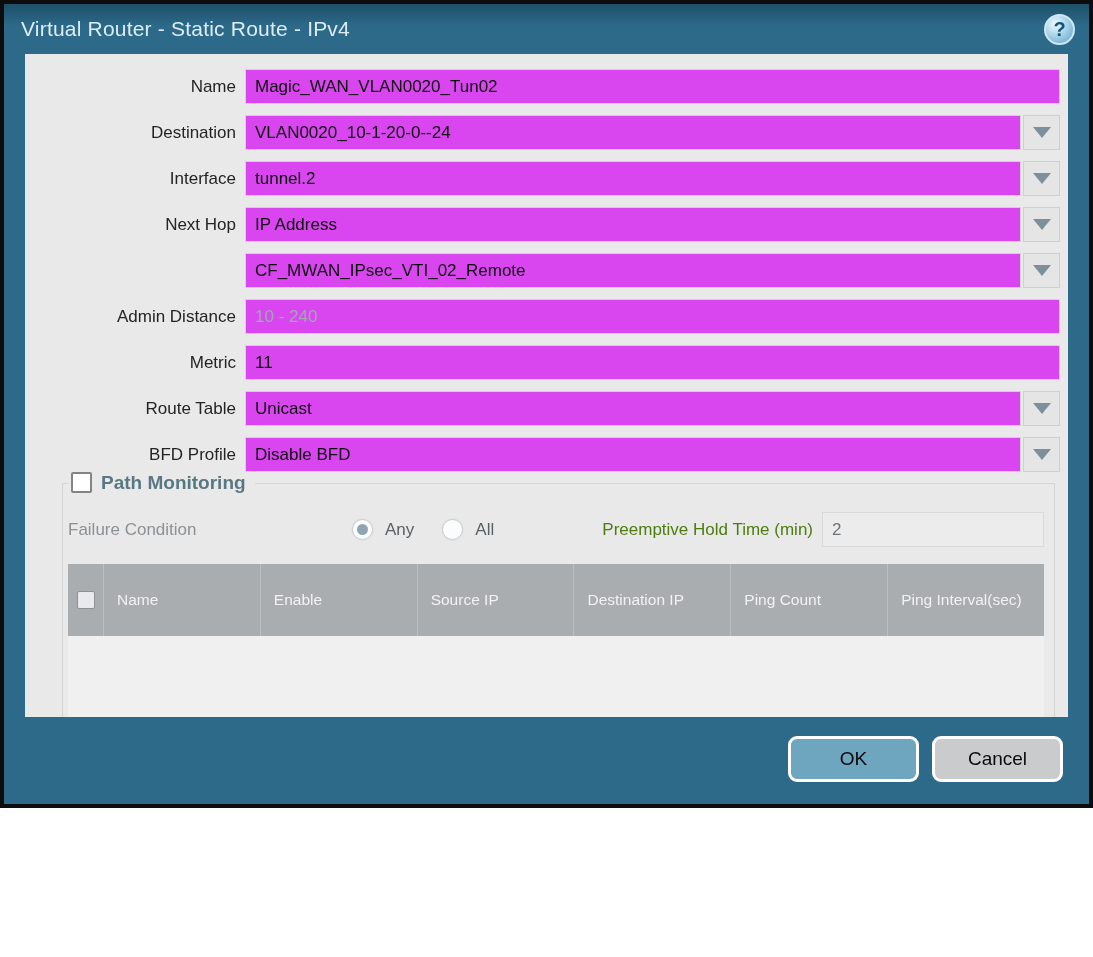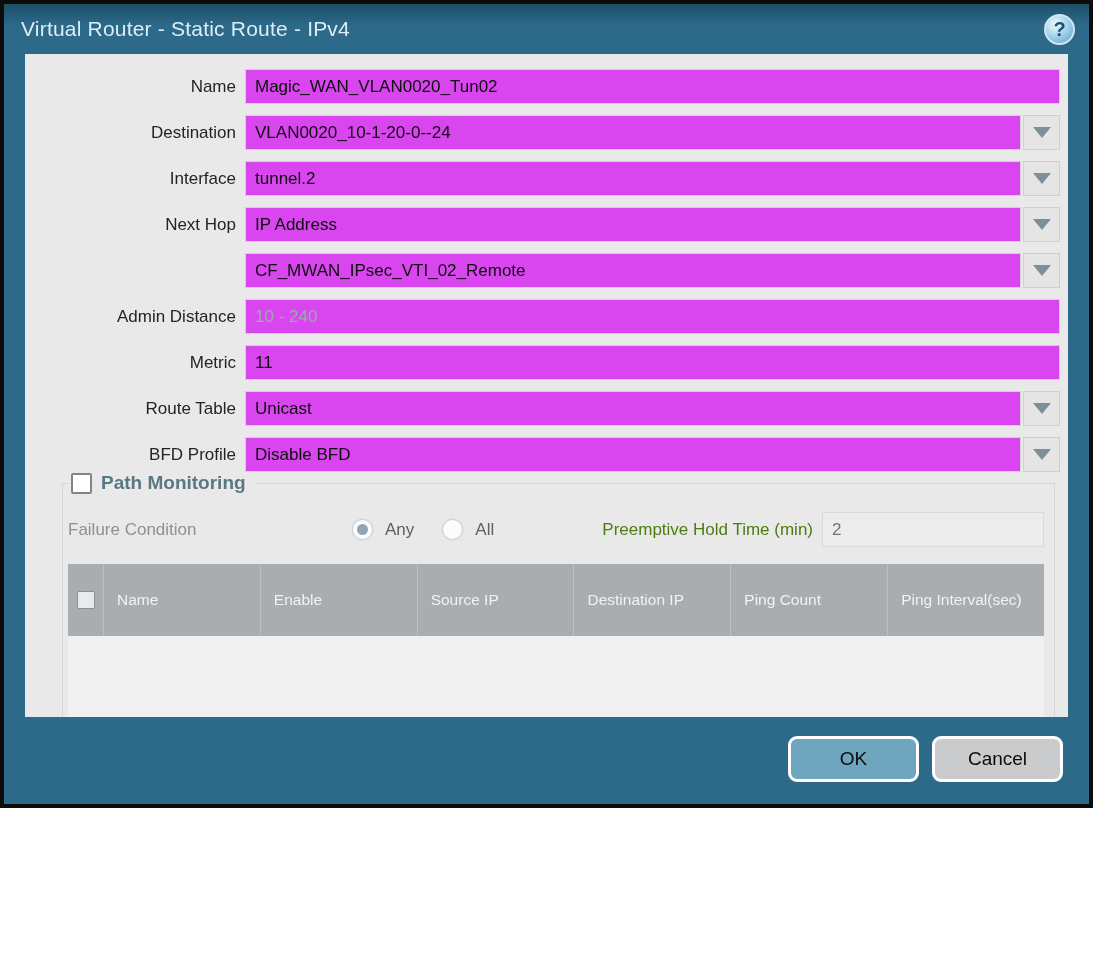--- a/index.html
+++ b/index.html
@@ -20,21 +20,21 @@
   
   .row { display:flex; align-items:center; margin-bottom:11px; }
   .row label { flex:0 0 200px; text-align:right; padding-right:9px; font-size:17px; color:#242424; }
   .txt { flex:1; height:35px; border:1px solid #d2d2d2; background:#d946ef; font-size:17px; padding:0 9px; color:#0e0e0e; font-family:inherit; min-width:0; }
   .txt::placeholder { color:#9ea9b1; }
   .dd { flex:0 0 37px; height:35px; margin-left:2px; background:#e5e5e5; border:1px solid #cfcfcf; display:flex; align-items:center; justify-content:center; cursor:pointer; }
   .tri { width:0; height:0; border-left:9px solid transparent; border-right:9px solid transparent; border-top:11px solid #7d8f99; }
 
   
   .fieldset { margin:6px 5px 0 17px; border:1px solid #d5d5d5; position:relative; padding:28px 10px 16px 5px; height:366px; }
-  .legend { position:absolute; top:-12px; left:5px; background:#e9e9e9; display:flex; align-items:flex-end; gap:9px; padding:0 9px 0 3px; }
+  .legend { position:absolute; top:-12px; left:5px; background:#e9e9e9; display:flex; align-items:flex-start; gap:9px; padding:0 9px 0 3px; }
   .cb { width:21px; height:21px; background:#fff; border:2px solid #848484; border-radius:2px; cursor:pointer; }
   .legend-text { font-size:19px; font-weight:bold; color:#5a7884; }
 
   .fc-row { display:flex; align-items:center; height:35px; }
   .fc-label { flex:0 0 272px; text-align:left; font-size:17px; color:#8d9195; }
   .radio { width:21px; height:21px; border-radius:50%; background:#fcfcfc; border:1px solid #c7cbce; box-shadow:0 0 0 1px #e2e5e7;
            display:flex; align-items:center; justify-content:center; cursor:pointer; }
   .radio.r-any { margin-left:12px; }
   .radio.r-all { margin-left:28px; }
   .dot { width:11px; height:11px; border-radius:50%; background:#8fa5b3; }

